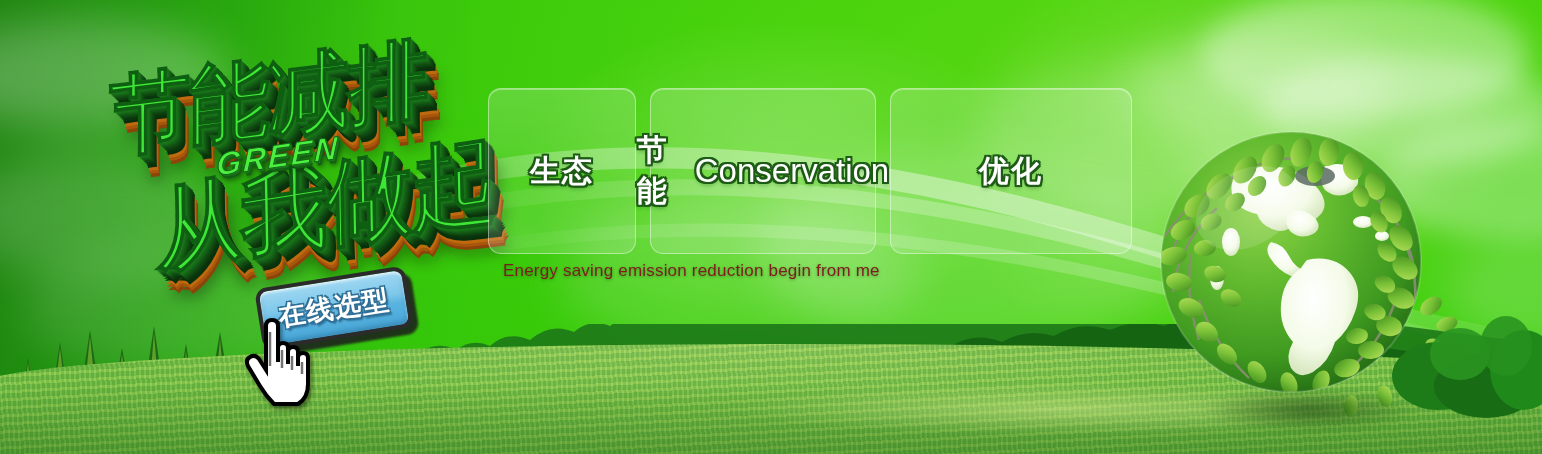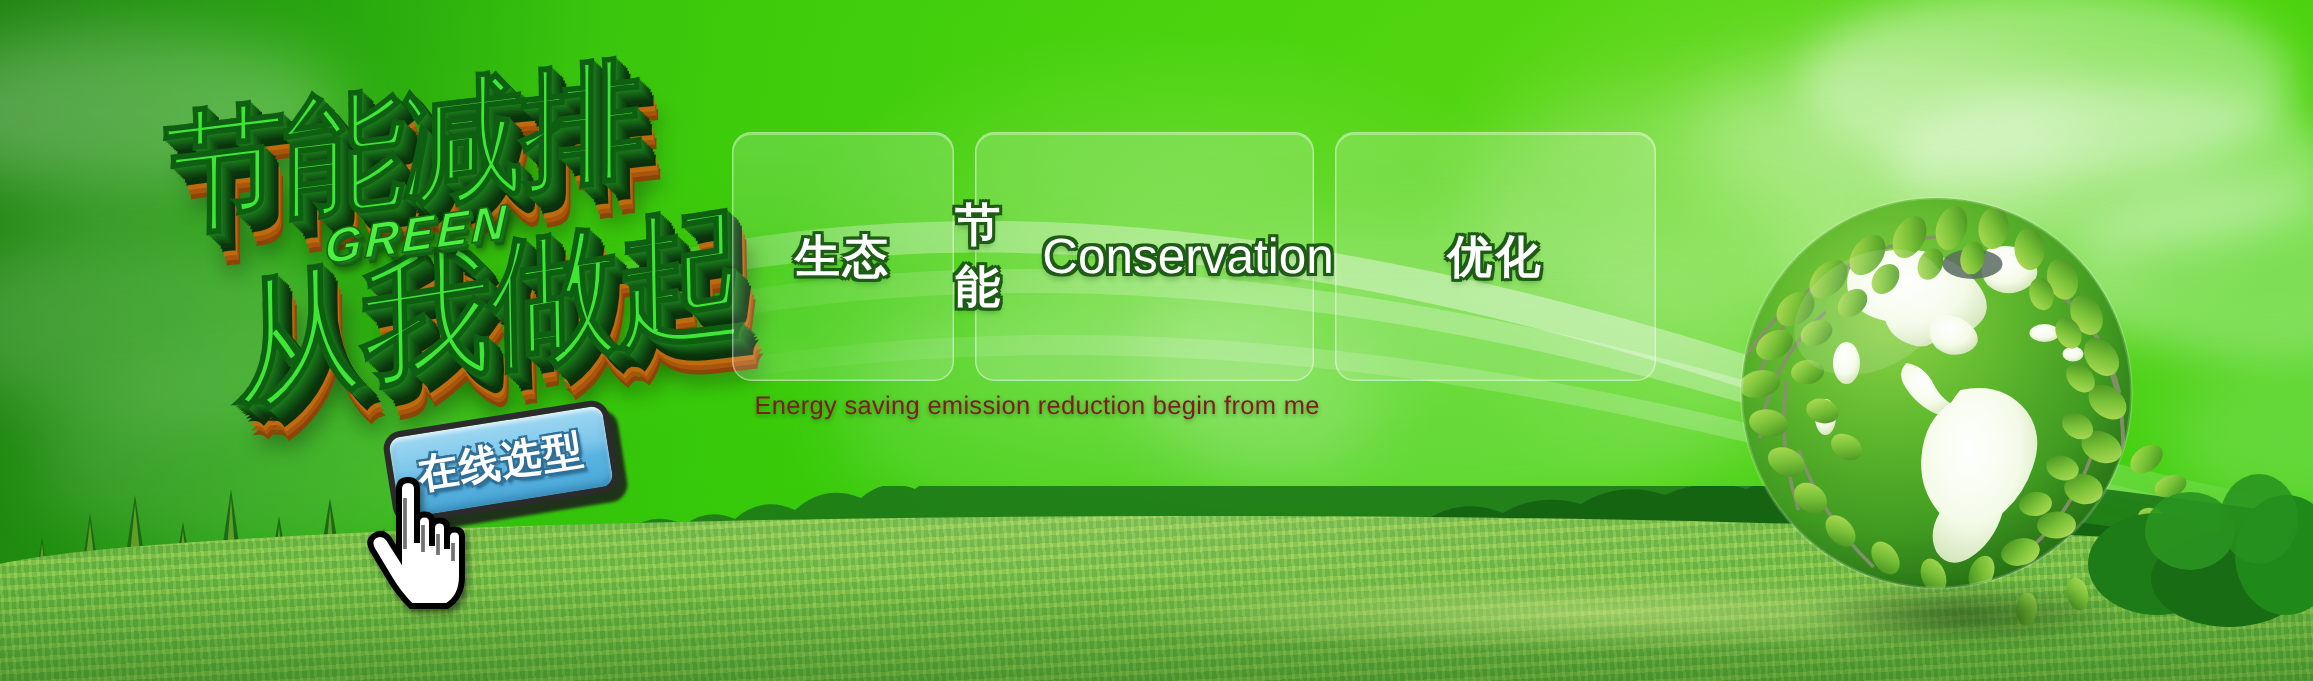--- a/index.html
+++ b/index.html
@@ -166,21 +166,21 @@
   .card {
     width:148px; height:166px;
     border-radius:13px;
     border:1px solid rgba(255,255,255,.42);
     background:linear-gradient(to bottom, rgba(255,255,255,.19), rgba(255,255,255,.11) 55%, rgba(255,255,255,.17));
     box-shadow:inset 0 1px 0 rgba(255,255,255,.35);
     display:flex; flex-direction:row; align-items:center; justify-content:center;
     gap:26px;
   }
   .card.wide { width:226px; }
-  .card.wide2 { width:214px; }
+  .card.wide2 { width:242px; }
   .card-cn {
     font-size:30px; font-weight:bold; color:#ffffff; letter-spacing:2px;
     text-shadow:
       -2px -2px 0 #1d5c14, 2px -2px 0 #1d5c14, -2px 2px 0 #1d5c14, 2px 2px 0 #1d5c14,
       0 -2px 0 #1d5c14, 0 2px 0 #1d5c14, -2px 0 0 #1d5c14, 2px 0 0 #1d5c14,
       0 3px 4px rgba(18,60,12,.45);
   }
   .card-en {
     font-size:33px; color:#ffffff; letter-spacing:0px; white-space:nowrap;
     text-shadow:

